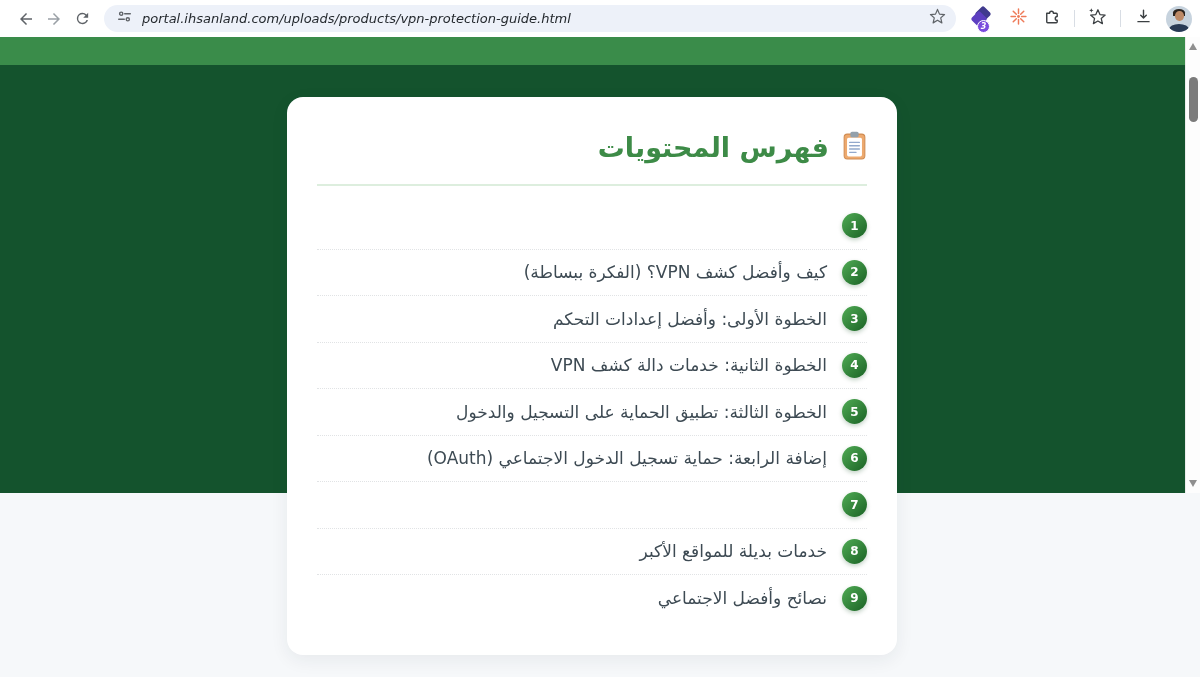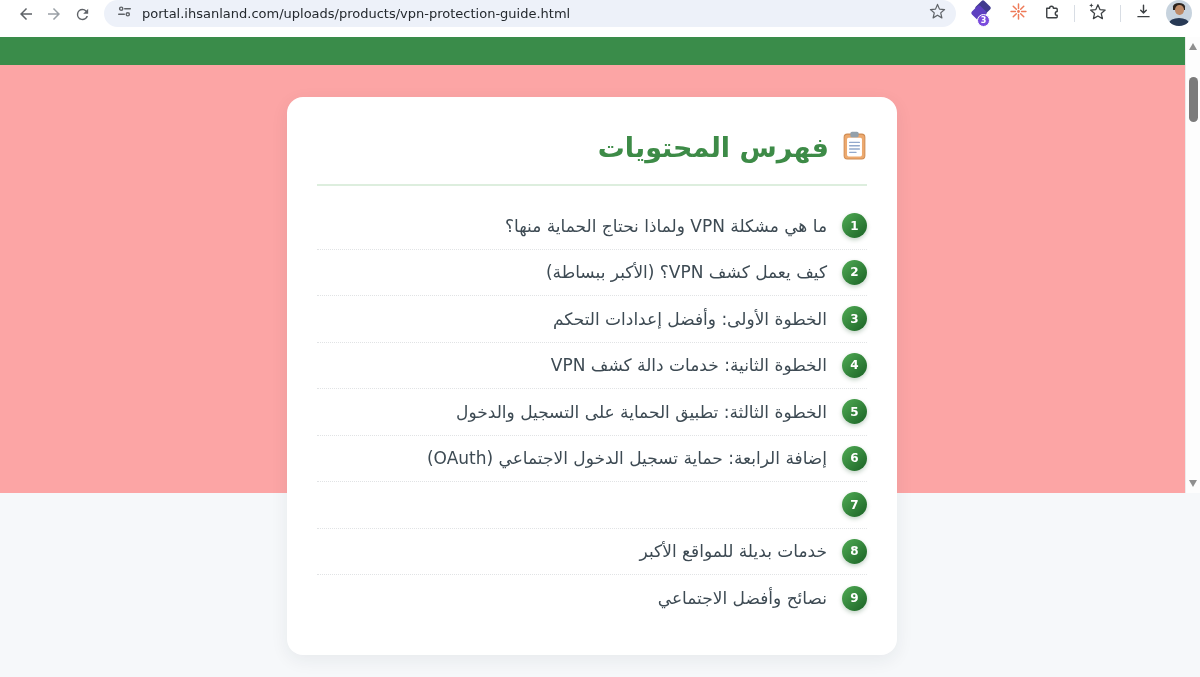--- a/index.html
+++ b/index.html
@@ -1,39 +1,39 @@
 <!DOCTYPE html>
 <html><head>
 <meta charset="utf-8">
 <style>
   * { margin:0; padding:0; box-sizing:border-box; }
   html,body { width:1200px; height:677px; overflow:hidden; }
   body { font-family:"DejaVu Sans","Liberation Sans",sans-serif; background:#f6f8fa; }
 
   
-  .toolbar { height:37px; background:#ffffff; display:flex; align-items:flex-start; padding:0 10px 0 12px; }
+  .toolbar { height:37px; background:#ffffff; display:flex; align-items:center; padding:0 10px 0 12px;font-style:italic; }
   .nav-btn { width:28px; height:28px; display:flex; align-items:center; justify-content:center; border-radius:50%; flex:0 0 auto; }
   .url-pill { width:852px; height:27px; background:#edf1f9; border-radius:14px; display:flex; align-items:center; gap:10px; padding:0 10px 0 13px; margin-left:8px; flex:0 0 auto; }
   .url-text { font-size:13px; color:#24292e; white-space:nowrap; direction:ltr; }
   .pill-spacer { flex:1; }
   .ext-area { display:flex; align-items:center; gap:13px; margin-left:15px; }
   .divider { width:1px; height:17px; background:#d8dde4; }
 
   .ext-purple { position:relative; width:24px; height:24px; flex:0 0 auto; }
   .ext-purple .d1 { position:absolute; top:1px; left:6px; width:12px; height:12px; background:#403a8e; border-radius:2px; transform:rotate(45deg); }
   .ext-purple .d2 { position:absolute; top:6px; left:2px; width:12px; height:12px; background:#5d3fc0; border-radius:2px; transform:rotate(45deg); }
   .ext-badge { position:absolute; bottom:-2px; left:6px; width:13px; height:13px; border-radius:50%; background:#7a4bdd; color:#fff; font-size:8px; font-weight:bold; display:flex; align-items:center; justify-content:center; border:1px solid #fff; }
 
   .avatar { width:26px; height:26px; border-radius:50%; background:#c7d3de; position:relative; overflow:hidden; flex:0 0 auto; }
   .avatar .hair { position:absolute; top:3px; left:7px; width:12px; height:7px; border-radius:50% 50% 0 0; background:#2c241e; }
   .avatar .head { position:absolute; top:5px; left:8.5px; width:9px; height:10px; border-radius:48%; background:#bd8a67; }
   .avatar .bod  { position:absolute; bottom:-3px; left:3px; width:20px; height:11px; border-radius:50% 50% 0 0; background:#283a55; }
 
   
-  .page { position:relative; height:456px; background:#fca5a5; }
+  .page { position:relative; height:456px; background:#14532d; }
   .green-bar { position:absolute; top:0; left:0; right:15px; height:28px; background:#3a8c4a; }
 
   .card { position:absolute; top:60px; left:287px; width:610px; height:558px; background:#ffffff; border-radius:16px; box-shadow:0 5px 18px rgba(25,40,60,.07); padding:34px 30px 0; direction:rtl; }
 
   .card-title-row { display:flex; align-items:center; gap:13px; }
   .card-title { font-size:27px; font-weight:bold; color:#3d8b47; letter-spacing:0; }
   .title-underline { height:2px; background:#ddeede; margin-top:20px; }
 
   .toc-list { margin-top:17px; }
   .toc-item { height:46.5px; display:flex; align-items:center; gap:15px; border-bottom:1px dotted #e1e3e5; cursor:pointer; }
@@ -149,26 +149,25 @@
           </g>
         </svg>
       </span>
       <h1 class="card-title">فهرس المحتويات</h1>
     </div>
     <div class="title-underline"></div>
 
     <div class="toc-list" id="toc-list">
   <div class="toc-item">
     <span class="badge">1</span>
-    <span class="toc-label">ما هي مشكلة VPN ولماذا نحتاج الحماية منها؟</span>
   </div>
 
   <div class="toc-item">
     <span class="badge">2</span>
-    <span class="toc-label">كيف يعمل كشف VPN؟ (الأكبر ببساطة)</span>
+    <span class="toc-label">كيف وأفضل كشف VPN؟ (الفكرة ببساطة)</span>
   </div>
 
   <div class="toc-item">
     <span class="badge">3</span>
     <span class="toc-label">الخطوة الأولى: وأفضل إعدادات التحكم</span>
   </div>
 
   <div class="toc-item">
     <span class="badge">4</span>
     <span class="toc-label">الخطوة الثانية: خدمات دالة كشف VPN</span>

